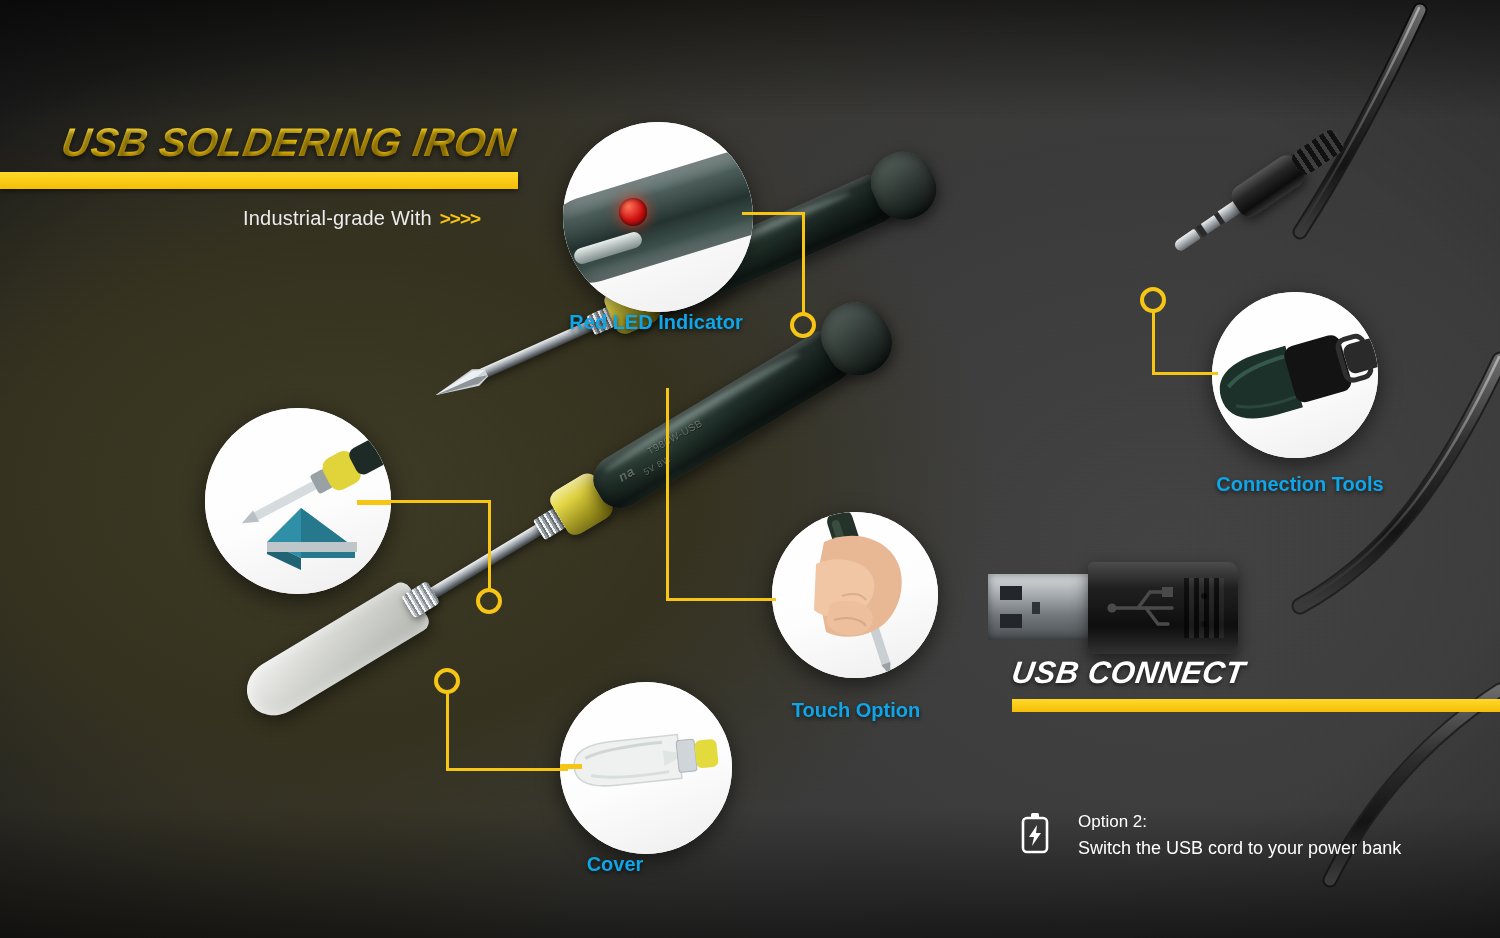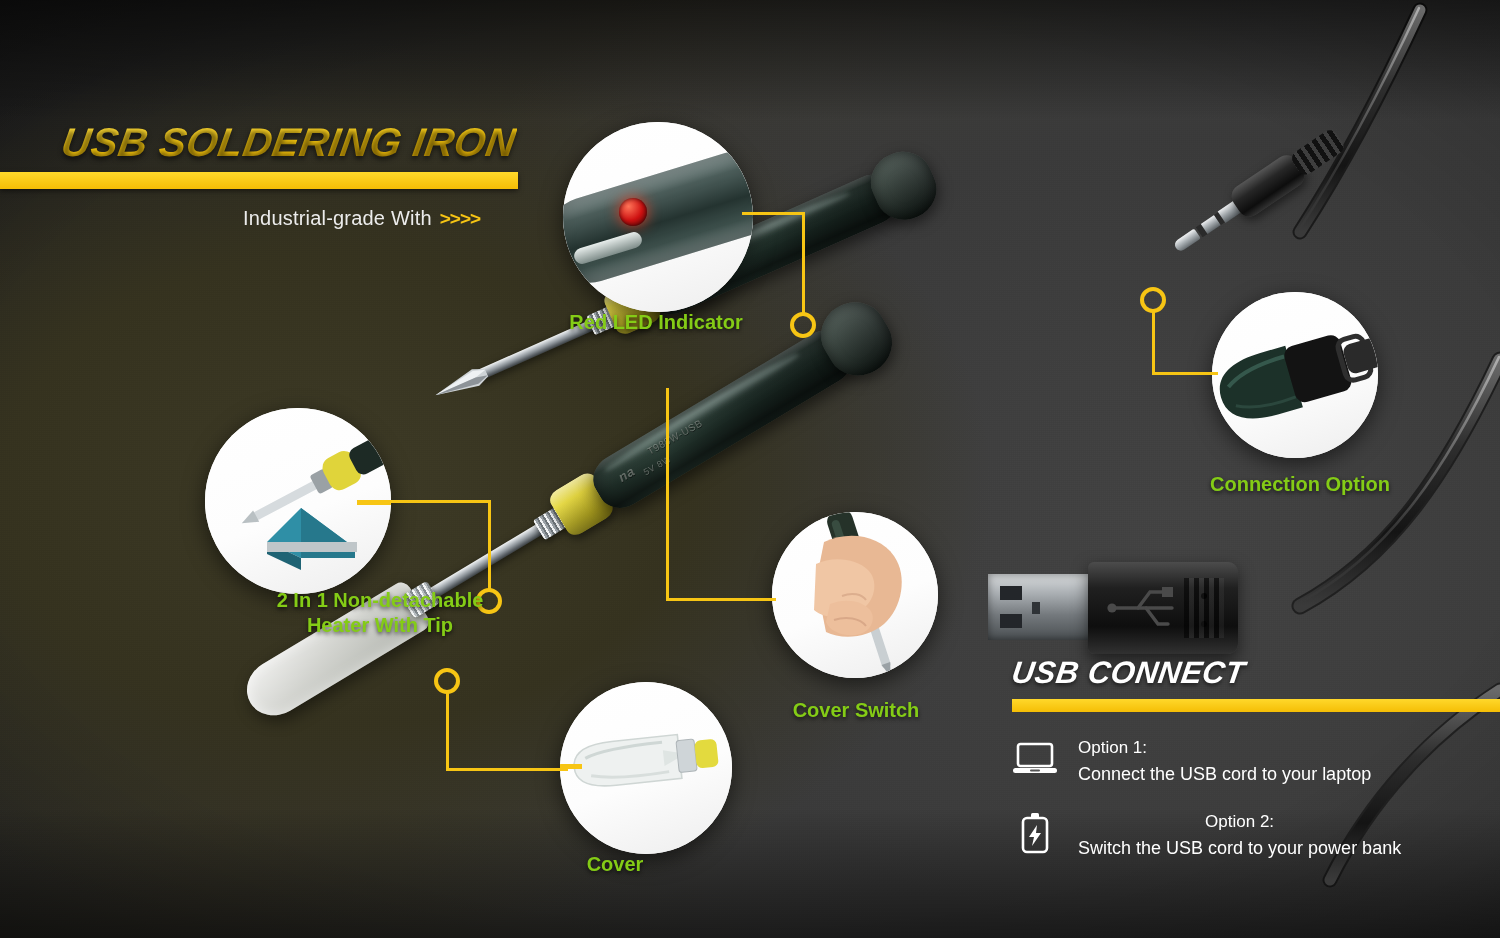--- a/index.html
+++ b/index.html
@@ -47,21 +47,21 @@
     box-shadow:0 2px 5px rgba(0,0,0,.5);
   }
   .subtitle{
     position:absolute;left:243px;top:207px;
     font-size:20px;color:#ECECEC;letter-spacing:.2px;white-space:nowrap;
   }
   .subtitle .arrows{color:#F7C514;font-weight:bold;letter-spacing:-1px;margin-left:8px;font-size:19px;}
 
   
   .label{
-    position:absolute;color:#84cc16;font-size:20px;font-weight:600;
+    position:absolute;color:#0ea5e9;font-size:20px;font-weight:600;
     text-shadow:0 2px 4px rgba(0,0,0,.65);white-space:nowrap;line-height:1.25;
   }
   .label.center{text-align:center;}
 
   
   .bubble{
     position:absolute;border-radius:50%;overflow:hidden;
     background:#f2f2f2;
     box-shadow:0 6px 22px rgba(0,0,0,.55);
   }
@@ -309,24 +309,20 @@
         <rect x="112" y="62" width="16" height="21" rx="3" fill="#9aa1a5"></rect>
         <rect x="126" y="55" width="34" height="35" rx="11" fill="#e0d43a"></rect>
         <rect x="156" y="58" width="40" height="29" rx="8" fill="#1d2a25"></rect>
       </g>
     </svg>
     <div style="position:absolute;right:-6px;top:92px;width:40px;height:5px;background:#F7C514;"></div>
   </div>
   <div class="ring" style="left:476px;top:588px;width:26px;height:26px;"></div>
   <div class="lead v" style="left:488px;top:500px;height:90px;"></div>
   <div class="lead h" style="left:378px;top:500px;width:112px;"></div>
-  <div class="label center" style="left:170px;top:588px;width:420px;">
-    <div>2 In 1 Non-detachable</div>
-    <div>Heater With Tip</div>
-  </div>
 
   <div class="bubble" style="left:560px;top:682px;width:172px;height:172px;">
     <div class="bg"></div>
     <svg width="172" height="172" style="position:absolute;left:0;top:0;">
       <g transform="rotate(-6 86 80)">
         <path d="M14,78 C14,62 30,56 54,56 L120,56 L120,100 L54,100 C30,100 14,94 14,78 Z" fill="#eef1f0" stroke="#cfd6d4" stroke-width="1.6"></path>
         <path d="M26,70 C40,64 70,62 104,62" stroke="#cfd7d5" stroke-width="3" fill="none"></path>
         <path d="M30,88 C46,92 74,94 108,92" stroke="#d8dedc" stroke-width="3" fill="none"></path>
         <polygon points="104,70 126,76 104,86" fill="#dfe5e3"></polygon>
         <rect x="118" y="62" width="18" height="32" rx="3" fill="#cfd5d8" stroke="#aeb5b8" stroke-width="1"></rect>
@@ -352,58 +348,45 @@
       </g>
       <path d="M52,30 C78,18 108,24 122,44 C136,64 130,96 112,112 C96,126 70,128 54,120 L44,70 Z" fill="#e8b894"></path>
       <path d="M44,52 C60,44 84,46 96,58 C106,68 104,86 92,96 C78,108 54,108 42,98 Z" fill="#f0c6a4"></path>
       <path d="M58,92 C72,86 90,88 98,98 C104,106 100,118 88,122 C74,126 58,120 54,110 Z" fill="#edbf9c"></path>
       <path d="M62,108 C74,104 88,106 94,114" stroke="#d9a888" stroke-width="2" fill="none"></path>
       <path d="M70,84 C80,80 90,82 94,88" stroke="#dcae8e" stroke-width="2" fill="none"></path>
     </svg>
   </div>
   <div class="lead v" style="left:666px;top:388px;height:212px;"></div>
   <div class="lead h" style="left:666px;top:598px;width:110px;"></div>
-  <div class="label center" style="left:766px;top:698px;width:180px;">Cover Switch</div>
+  <div class="label center" style="left:766px;top:698px;width:180px;">Touch Option</div>
 
   <div class="bubble" style="left:1212px;top:292px;width:166px;height:166px;">
     <div class="bg"></div>
     <svg width="166" height="166" style="position:absolute;left:0;top:0;">
       <g transform="rotate(-16 84 84)">
         <path d="M6,84 C6,62 26,52 56,52 L82,52 L82,116 L56,116 C26,116 6,106 6,84 Z" fill="#1c3129"></path>
         <path d="M16,76 C30,66 52,62 78,62" stroke="#35584c" stroke-width="4" fill="none"></path>
         <path d="M18,96 C34,104 56,106 78,104" stroke="#2b473d" stroke-width="3" fill="none"></path>
         <rect x="78" y="54" width="58" height="58" rx="10" fill="#131313"></rect>
         <rect x="132" y="62" width="26" height="42" rx="8" fill="none" stroke="#2e2e2e" stroke-width="5"></rect>
         <rect x="136" y="68" width="40" height="30" rx="8" fill="#2a2a2a"></rect>
       </g>
     </svg>
   </div>
   <div class="ring" style="left:1140px;top:287px;width:26px;height:26px;"></div>
   <div class="lead v" style="left:1152px;top:311px;height:63px;"></div>
   <div class="lead h" style="left:1152px;top:372px;width:66px;"></div>
-  <div class="label center" style="left:1170px;top:472px;width:260px;">Connection Option</div>
+  <div class="label center" style="left:1170px;top:472px;width:260px;">Connection Tools</div>
 
   <div class="usb-head">USB CONNECT</div>
   <div class="usb-bar"></div>
 
-  <div class="opt-row" style="left:1012px;top:736px;width:470px;">
-    <div class="opt-icon">
-      <svg width="44" height="34" viewBox="0 0 44 34">
-        <rect x="5" y="2" width="34" height="22" rx="2.5" fill="none" stroke="#fff" stroke-width="2.6"></rect>
-        <rect x="0" y="26" width="44" height="5" rx="2.5" fill="#fff"></rect>
-        <rect x="17" y="27.5" width="10" height="2" rx="1" fill="#555"></rect>
-      </svg>
-    </div>
-    <div class="opt-txt">
-      <div class="opt-title">Option 1:</div>
-      <div class="opt-desc">Connect the USB cord to your laptop</div>
-    </div>
-  </div>
-
-  <div class="opt-row" style="left:1012px;top:810px;width:470px;text-align:center;">
+
+  <div class="opt-row" style="left:1012px;top:810px;width:470px;">
     <div class="opt-icon">
       <svg width="30" height="42" viewBox="0 0 30 42">
         <rect x="3" y="6" width="24" height="34" rx="4" fill="none" stroke="#fff" stroke-width="2.6"></rect>
         <rect x="11" y="1" width="8" height="5" rx="1.5" fill="#fff"></rect>
         <polygon points="17,13 9,25 14,25 12,34 21,21 16,21" fill="#fff"></polygon>
       </svg>
     </div>
     <div class="opt-txt">
       <div class="opt-title">Option 2:</div>
       <div class="opt-desc">Switch the USB cord to your power bank</div>

